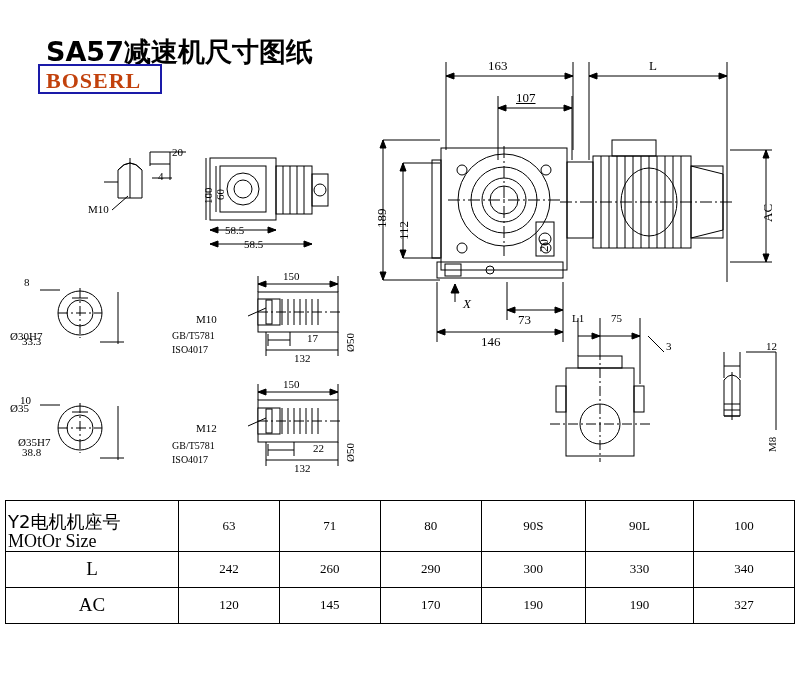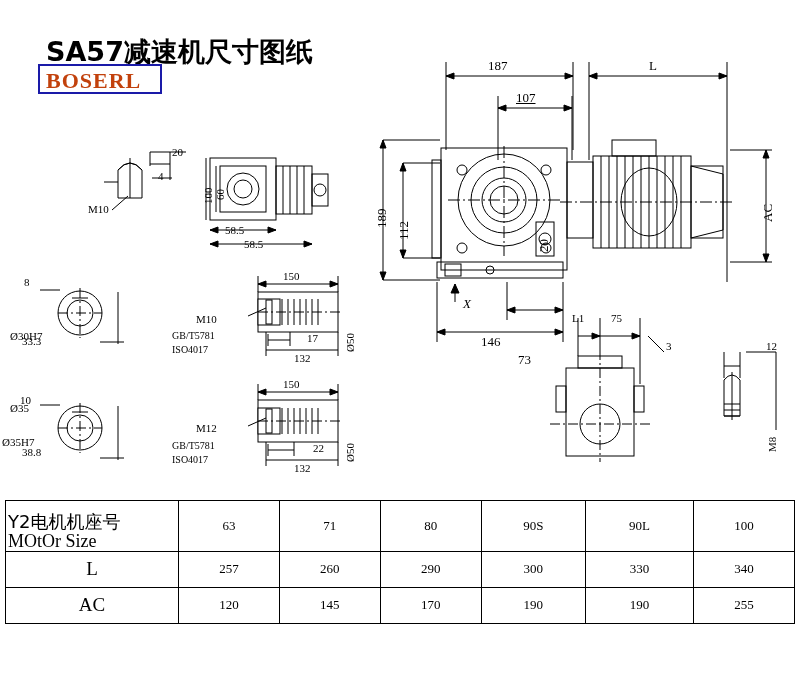--- a/index.html
+++ b/index.html
@@ -342,45 +342,45 @@
         <line x1="724" y1="416" x2="740" y2="416"></line>
       </g>
       <line x1="746" y1="352" x2="776" y2="352"></line>
       <line x1="724" y1="352" x2="724" y2="378"></line>
       <line x1="740" y1="352" x2="740" y2="378"></line>
       <line x1="724" y1="366" x2="740" y2="366"></line>
       <line x1="776" y1="352" x2="776" y2="430"></line>
     </g>
   </svg>
 
-  <div class="lbl" style="left:488px; top:58px;">187</div>
+  <div class="lbl" style="left:488px; top:58px;">163</div>
   <div class="lbl" style="left:649px; top:58px;">L</div>
   <div class="lbl" style="left:516px; top:90px;text-decoration:underline;">107</div>
   <div class="lbl rot" style="left:374px; top:228px;">189</div>
   <div class="lbl rot" style="left:396px; top:240px;">112</div>
   <div class="lbl rot" style="left:760px; top:222px;">AC</div>
   <div class="lbl rot" style="left:536px; top:252px;">20</div>
   <div class="lbl" style="left:463px; top:296px; font-style:italic;">X</div>
-  <div class="lbl" style="left:518px; top:312px;margin-top:40px;">73</div>
+  <div class="lbl" style="left:518px; top:312px;">73</div>
   <div class="lbl" style="left:481px; top:334px;">146</div>
 
   <div class="lbl sm" style="left:88px; top:203px;">M10</div>
   <div class="lbl sm" style="left:172px; top:146px;">20</div>
   <div class="lbl sm" style="left:158px; top:170px;">4</div>
   <div class="lbl sm rot" style="left:202px; top:204px;">100</div>
   <div class="lbl sm rot" style="left:214px; top:200px;">60</div>
   <div class="lbl sm" style="left:225px; top:224px;">58.5</div>
   <div class="lbl sm" style="left:244px; top:238px;">58.5</div>
 
   <div class="lbl sm" style="left:24px; top:276px;">8</div>
   <div class="lbl sm" style="left:10px; top:330px;">Ø30H7</div>
   <div class="lbl sm" style="left:22px; top:335px;">33.3</div>
   <div class="lbl sm" style="left:10px; top:370px;margin-top:32px;">Ø35</div>
   <div class="lbl sm" style="left:20px; top:394px;">10</div>
-  <div class="lbl sm" style="left:2px; top:436px;">Ø35H7</div>
+  <div class="lbl sm" style="left:18px; top:436px;">Ø35H7</div>
   <div class="lbl sm" style="left:22px; top:446px;">38.8</div>
 
   <div class="lbl sm" style="left:283px; top:270px;">150</div>
   <div class="lbl sm" style="left:307px; top:332px;">17</div>
   <div class="lbl sm" style="left:294px; top:352px;">132</div>
   <div class="lbl sm rot" style="left:344px; top:352px;">Ø50</div>
   <div class="lbl sm" style="left:196px; top:313px;">M10</div>
   <div class="lbl xs" style="left:172px; top:330px;">GB/T5781</div>
   <div class="lbl xs" style="left:172px; top:344px;">ISO4017</div>
 
@@ -407,32 +407,32 @@
         </td>
         <td>63</td>
         <td>71</td>
         <td>80</td>
         <td>90S</td>
         <td>90L</td>
         <td>100</td>
       </tr>
       <tr>
         <td class="rowhead">L</td>
-        <td>257</td>
+        <td>242</td>
         <td>260</td>
         <td>290</td>
         <td>300</td>
         <td>330</td>
         <td>340</td>
       </tr>
       <tr>
         <td class="rowhead">AC</td>
         <td>120</td>
         <td>145</td>
         <td>170</td>
         <td>190</td>
         <td>190</td>
-        <td>255</td>
+        <td>327</td>
       </tr>
     </tbody>
   </table>
 
 </div>
 
 </body></html>

